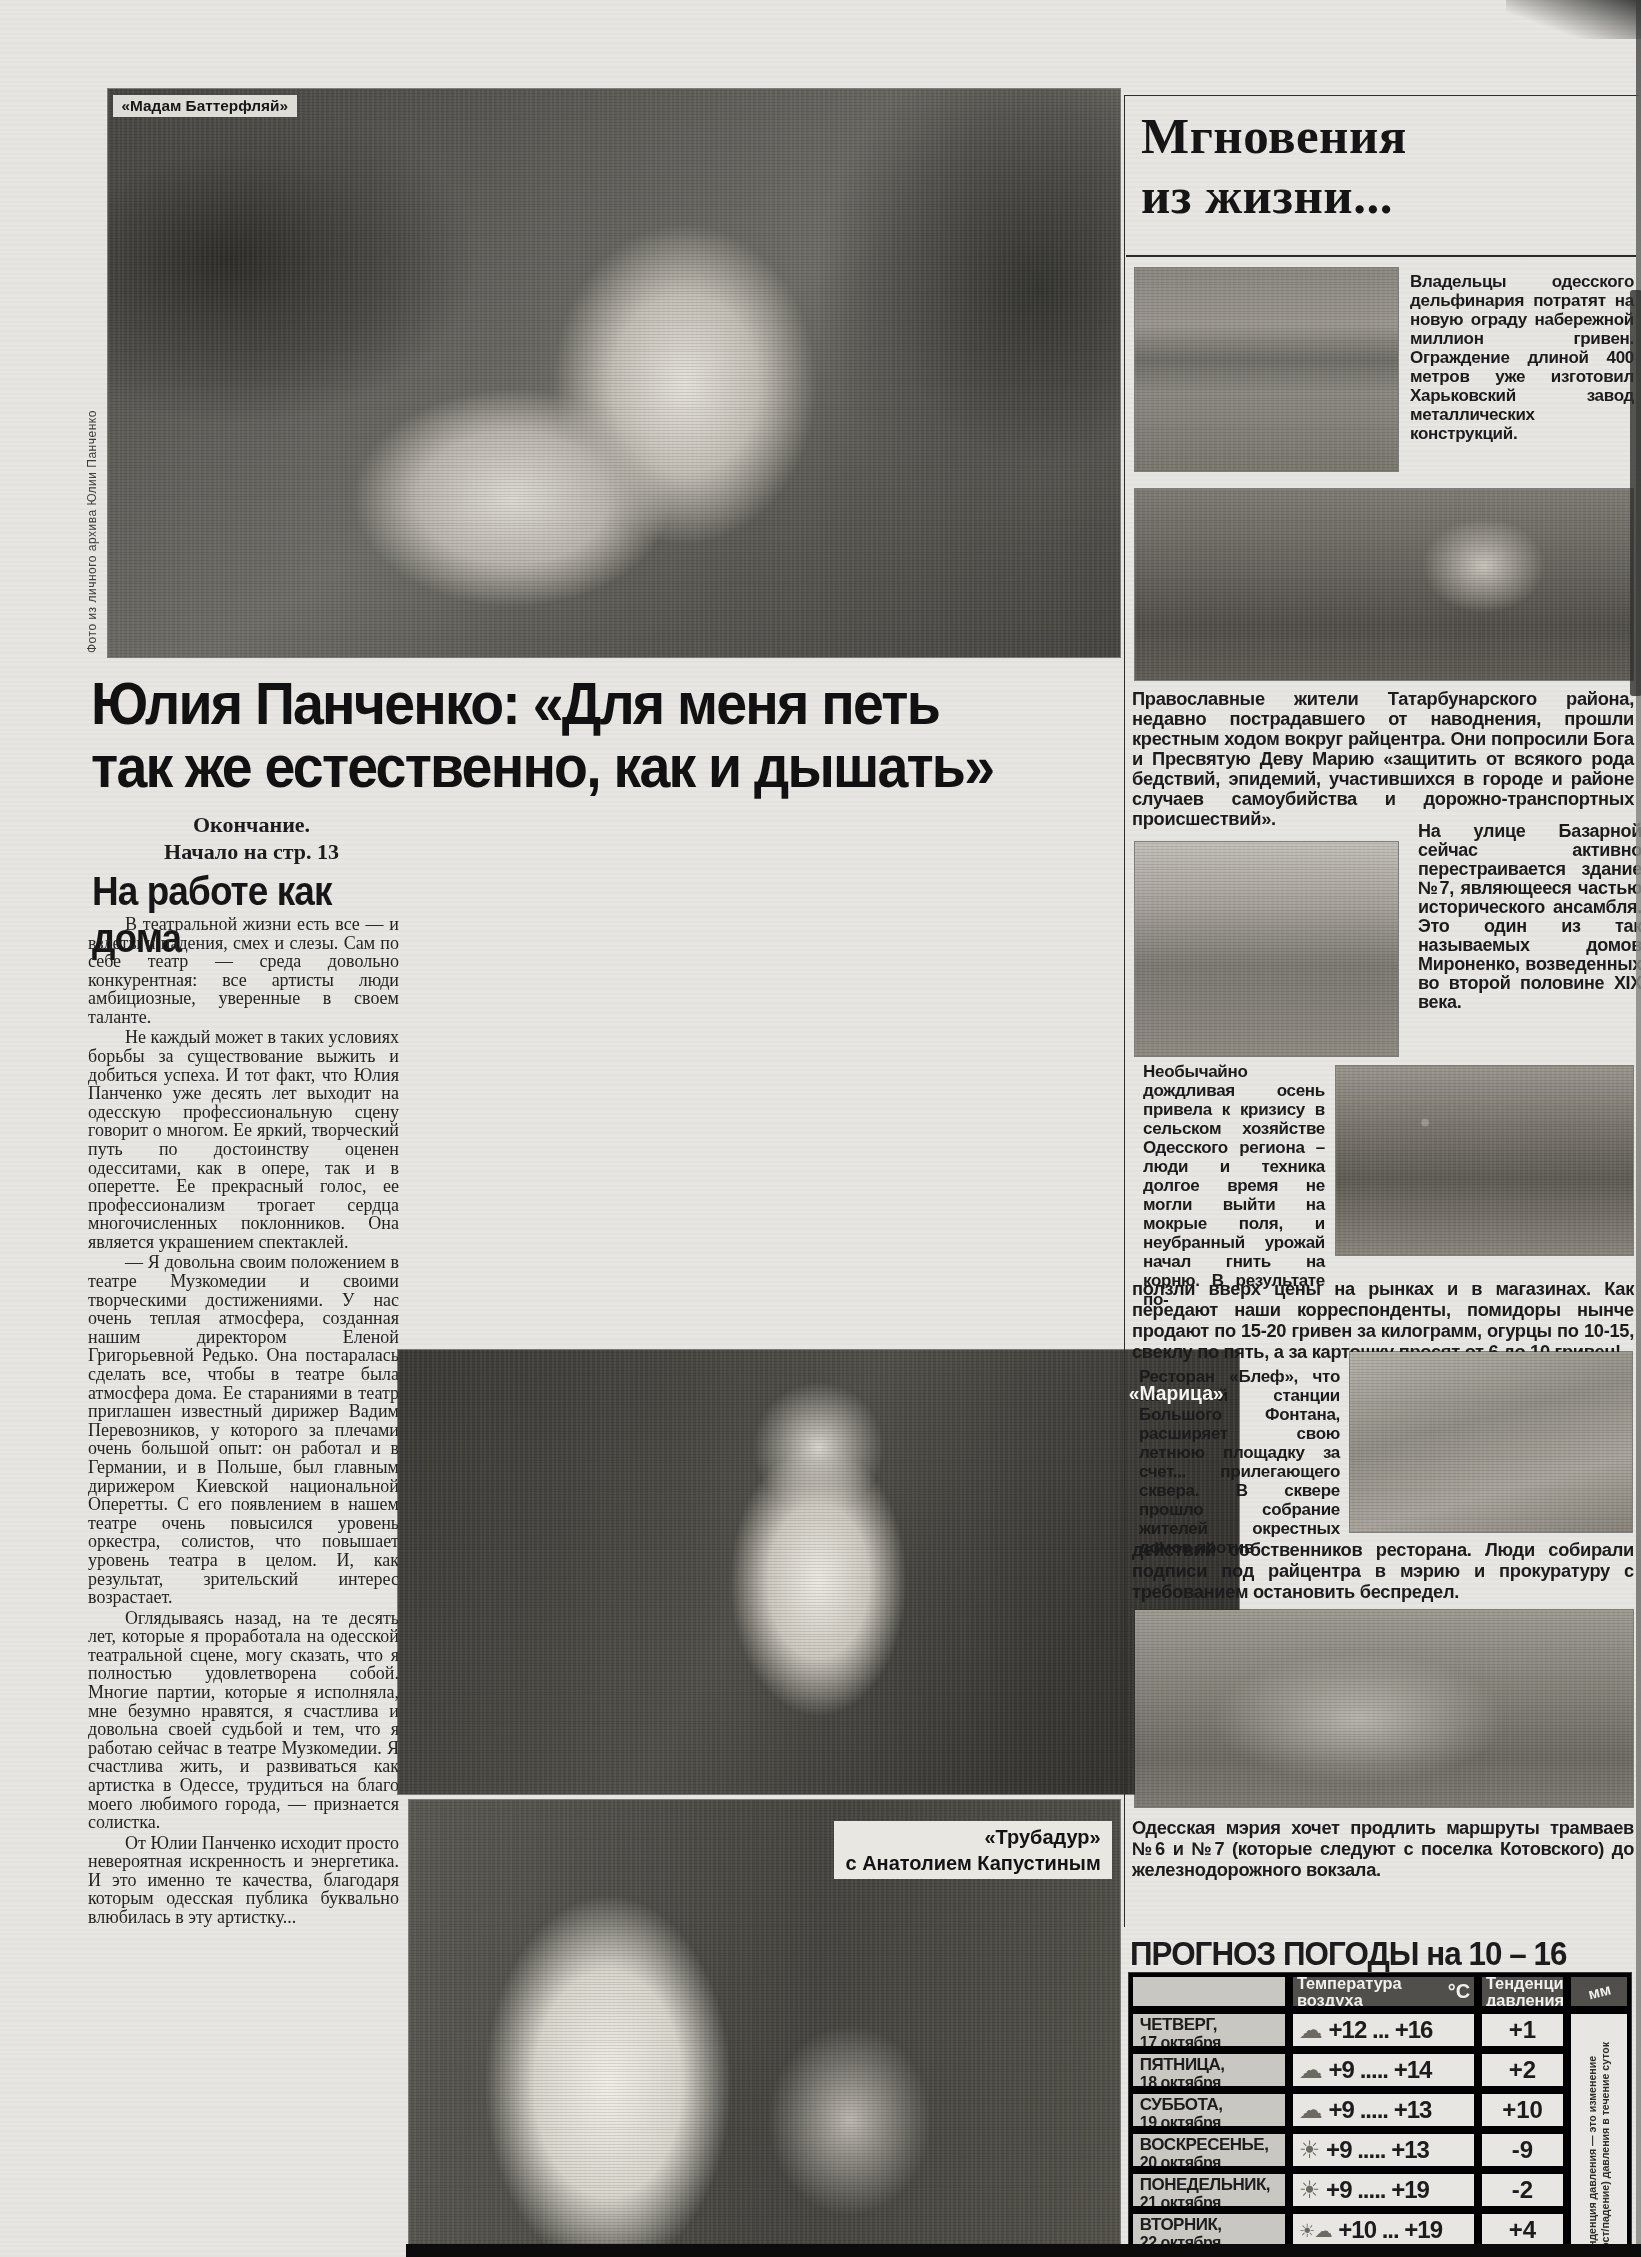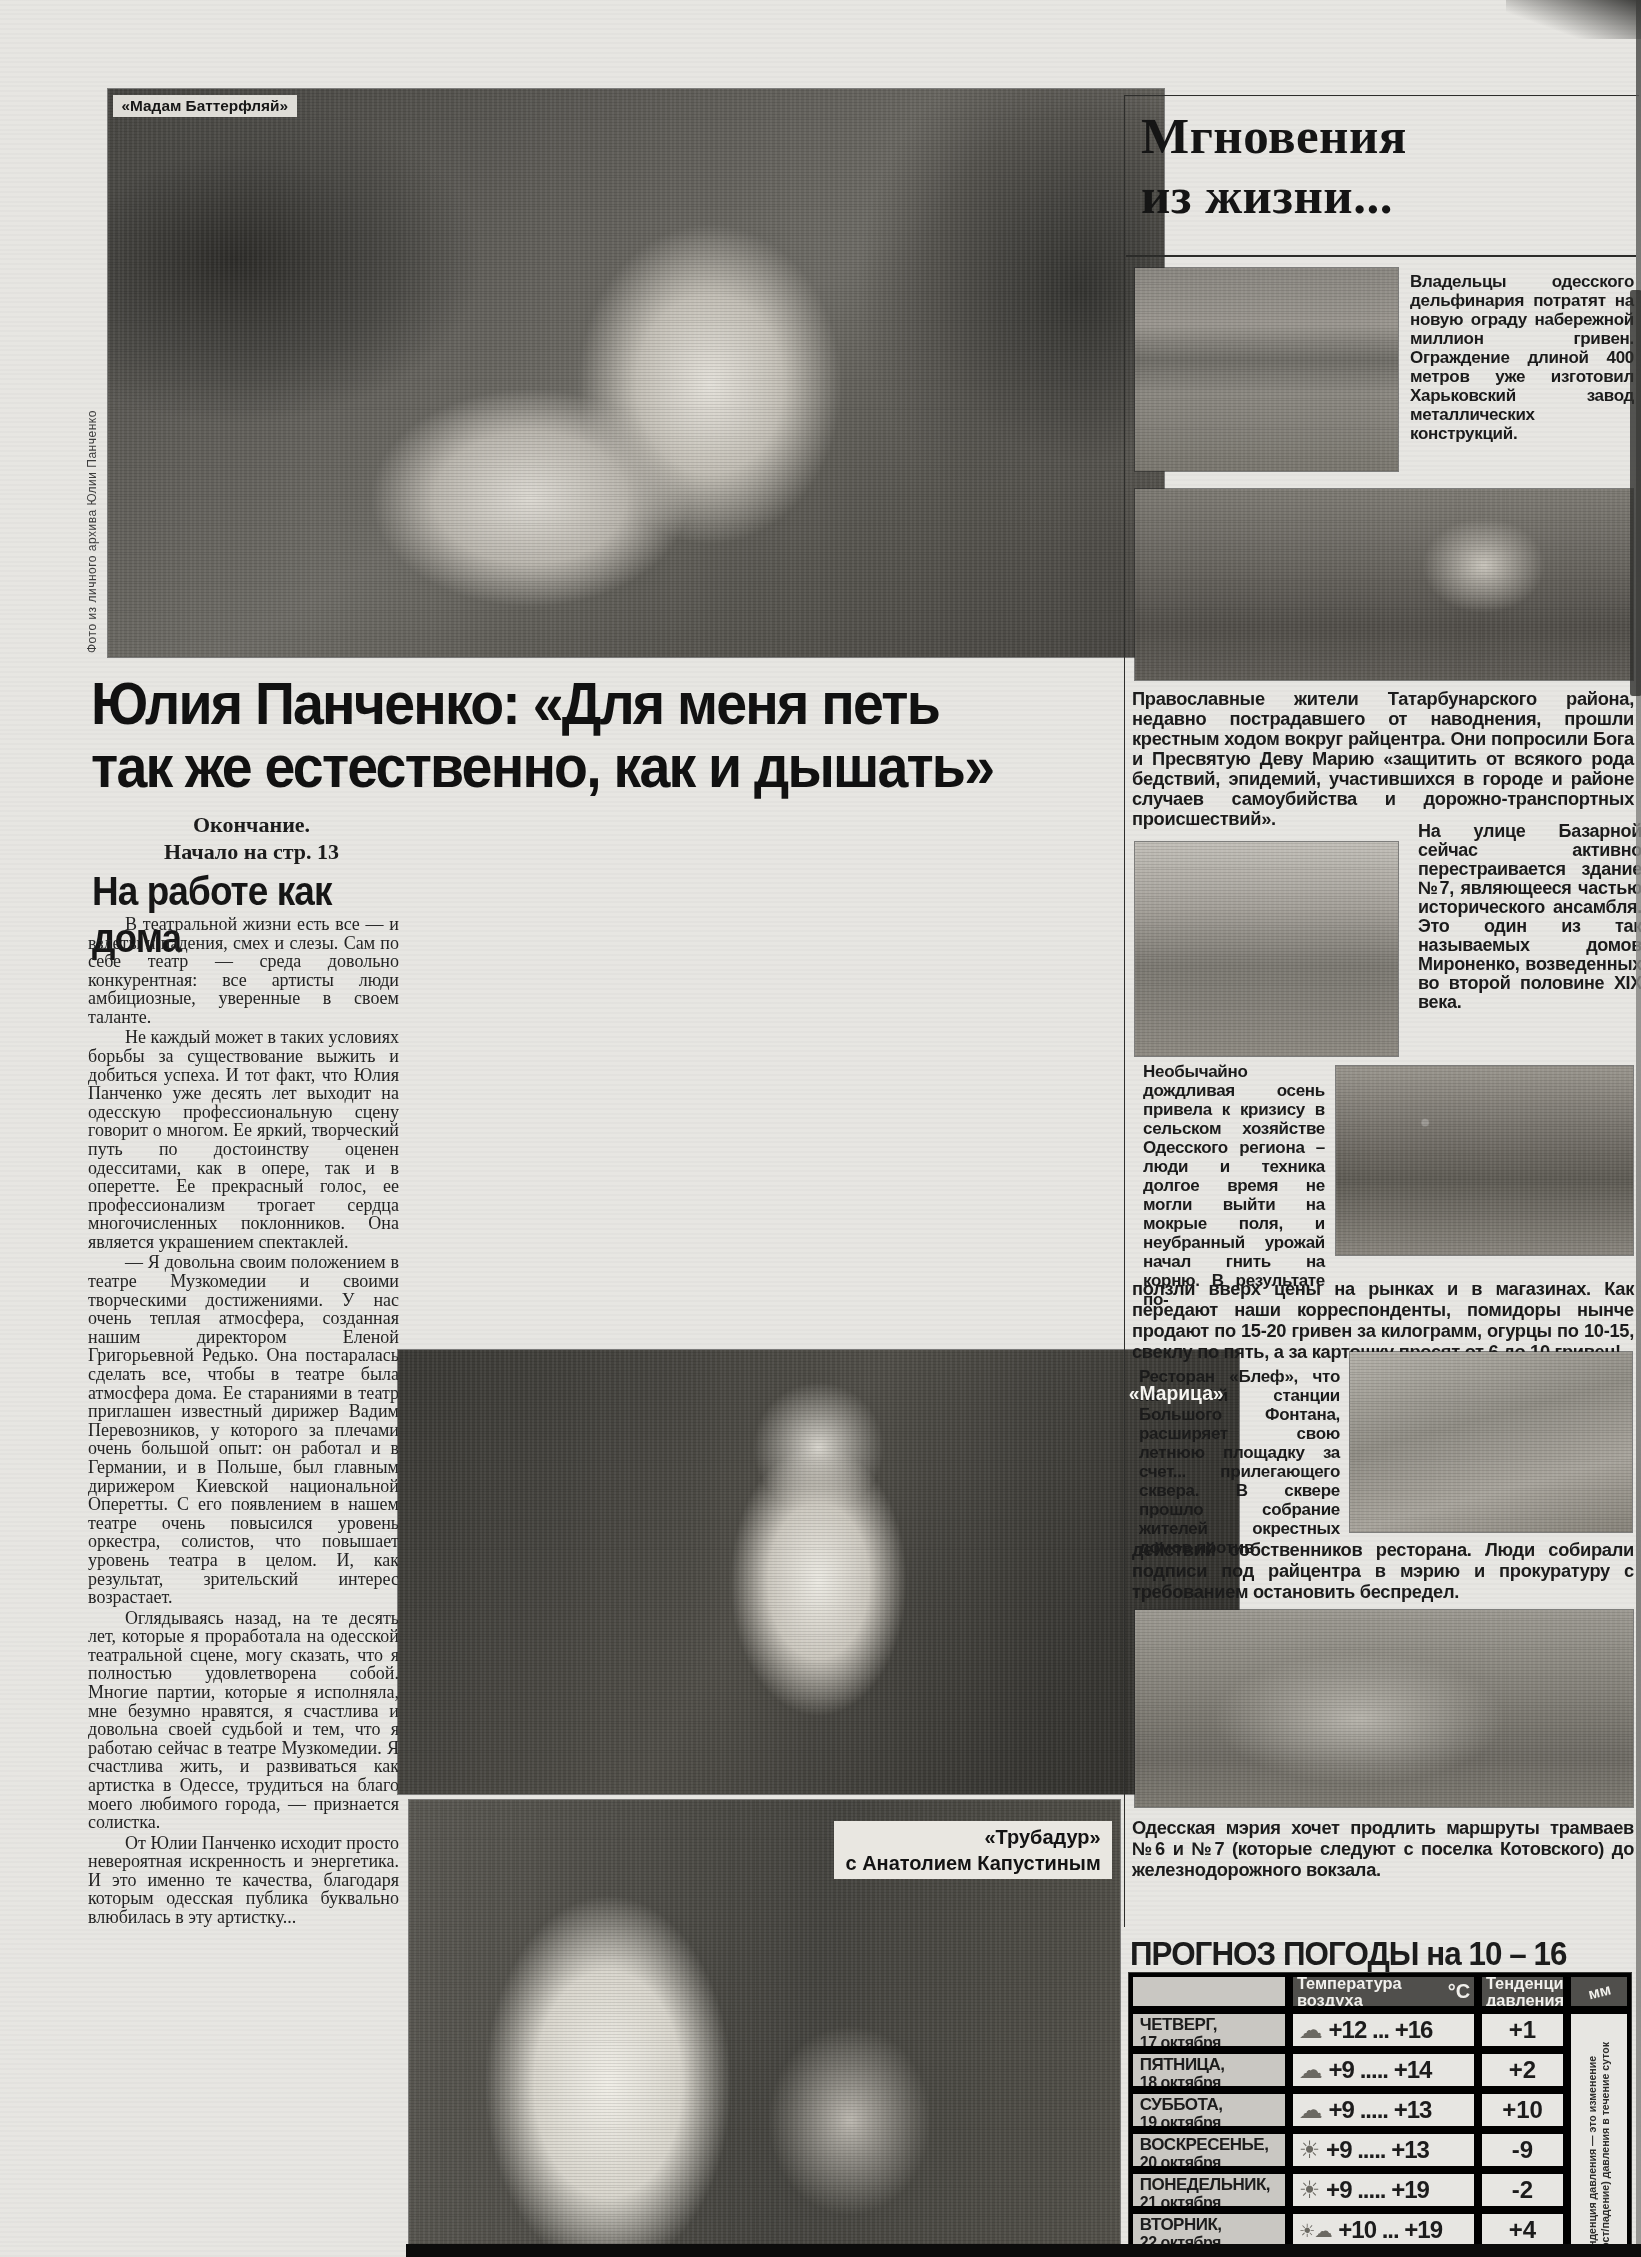--- a/index.html
+++ b/index.html
@@ -103,21 +103,21 @@
   #bottom-bar{background:#0c0c0c;}
   #corner-smudge{background:linear-gradient(200deg,#3c3c3a 0%, rgba(60,60,58,0) 70%);}
 </style>
 </head>
 <body>
 
 <div id="page">
 
   <div class="abs" style="left:85px; top:93px; height:560px; writing-mode:vertical-rl; transform:rotate(180deg); font-size:12px; color:#3c3c3c; letter-spacing:0.5px;">Фото из личного архива Юлии Панченко</div>
 
-  <div id="photo-top" class="news-photo" style="left:108px; top:89px; width:1012px; height:568px;padding-left:44px;">
+  <div id="photo-top" class="news-photo" style="left:108px; top:89px; width:1012px; height:568px;">
     <div class="ph-cap" style="left:4.8px; top:5.8px; background:#dedcd6; color:#161616; font-size:15.4px; padding:1.9px 8.7px;">«Мадам Баттерфляй»</div>
   </div>
 
   <div class="abs" style="left:91px; top:673px; width:1081px;">
     <div id="headline" class="preline">Юлия Панченко: «Для меня петь
 так же естественно, как и дышать»</div>
   </div>
 
   <div class="abs serif preline" id="left-col-continuation" style="left:92px; top:811px; width:319px;">Окончание.
 Начало на стр. 13</div>

